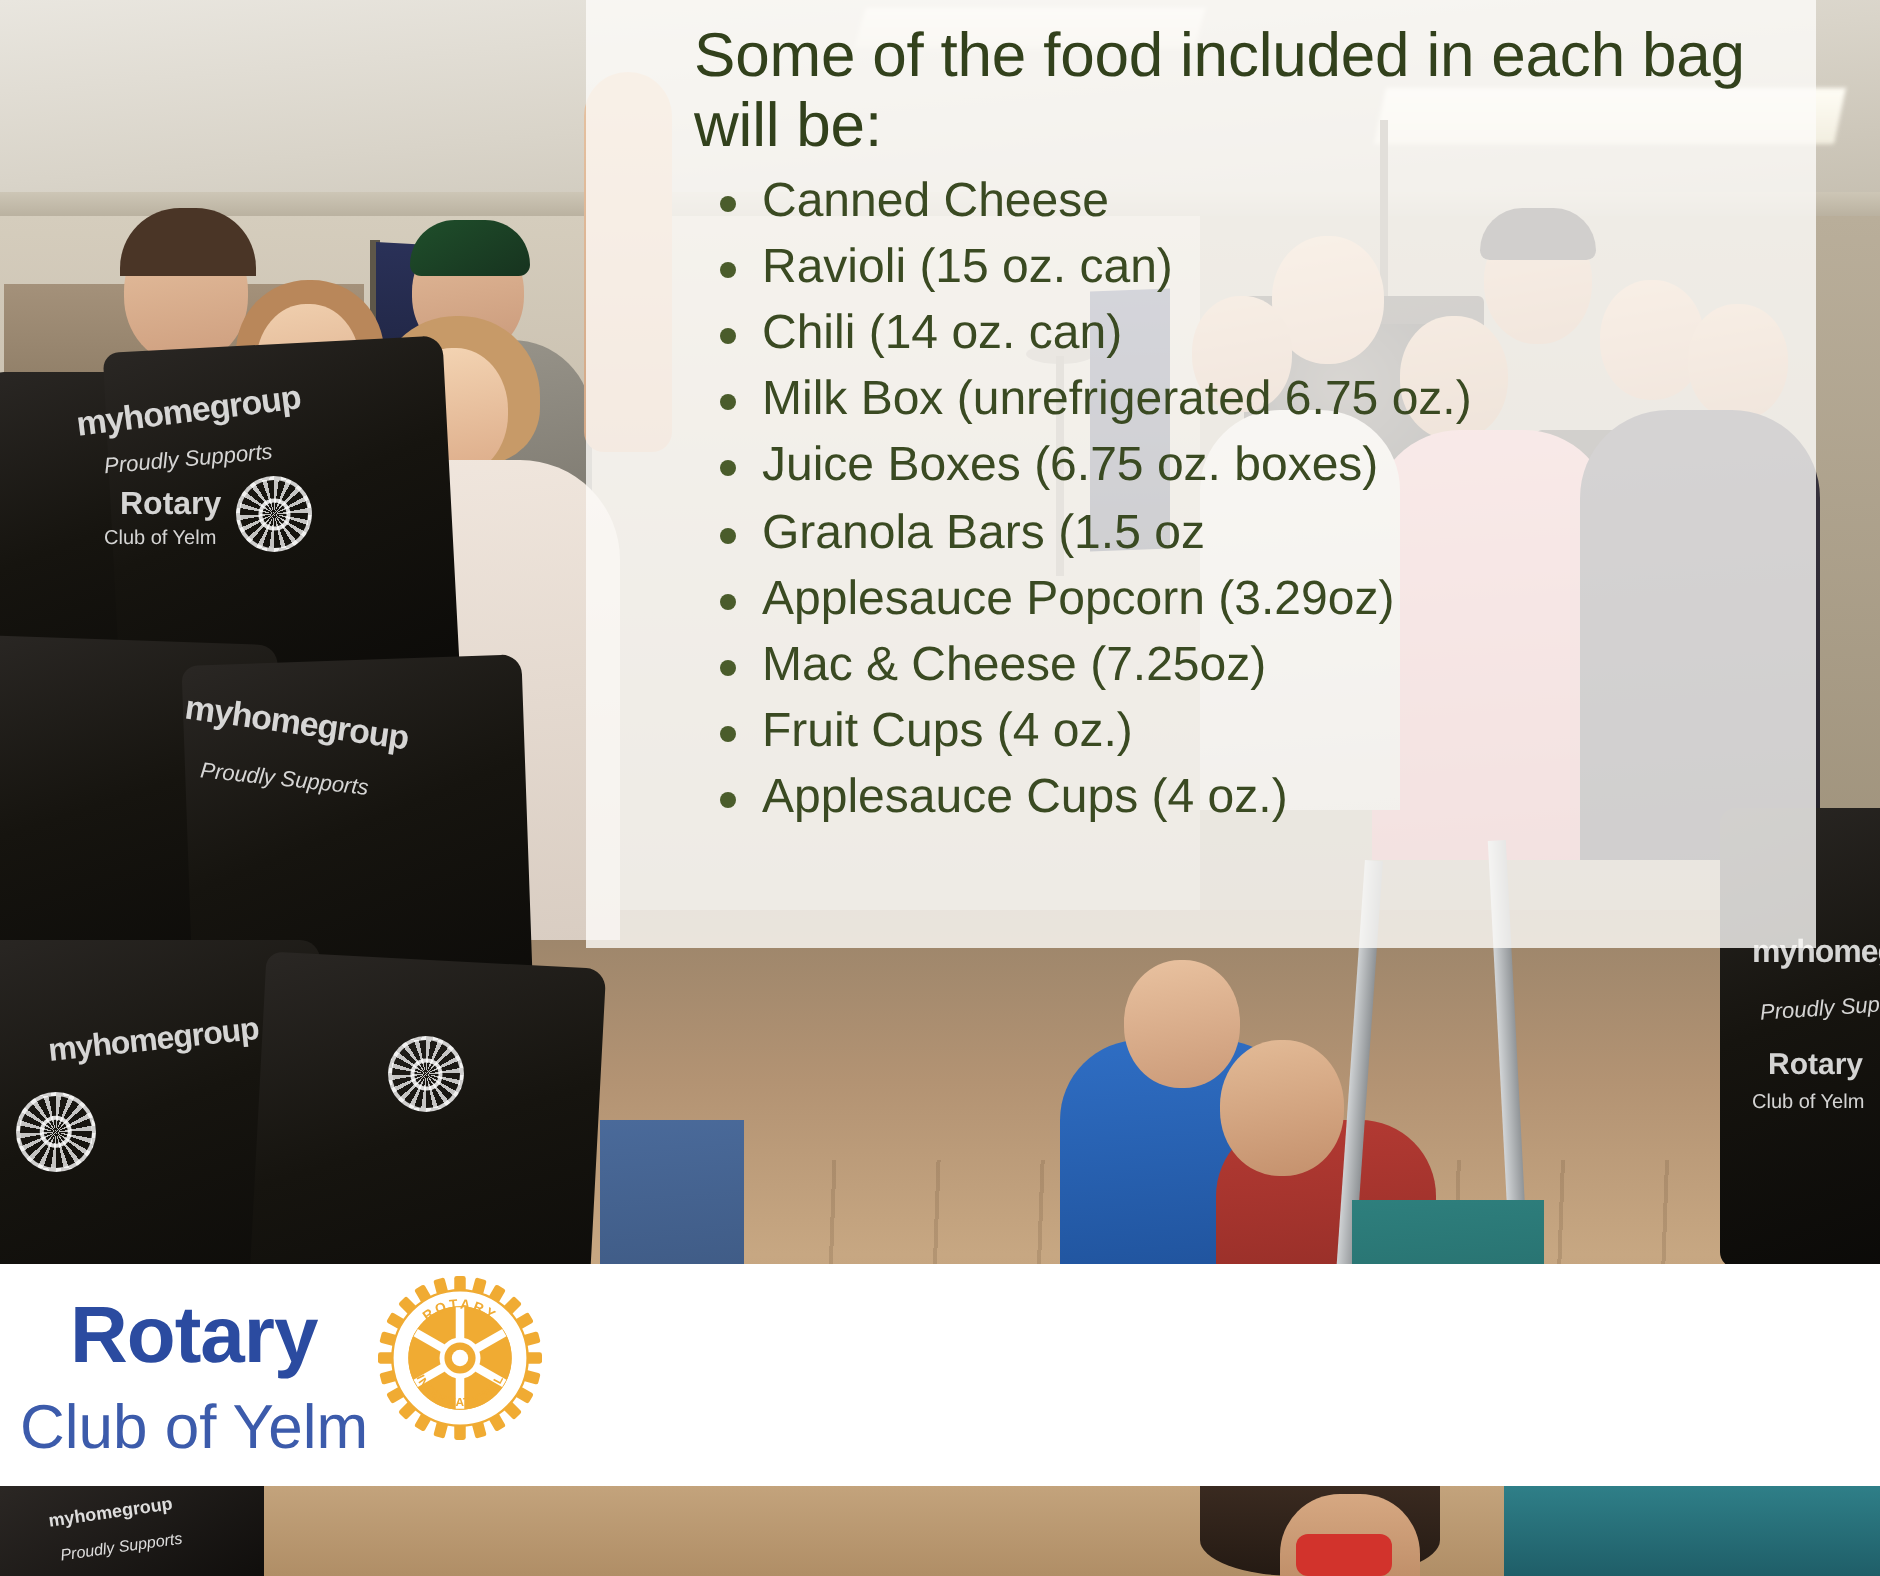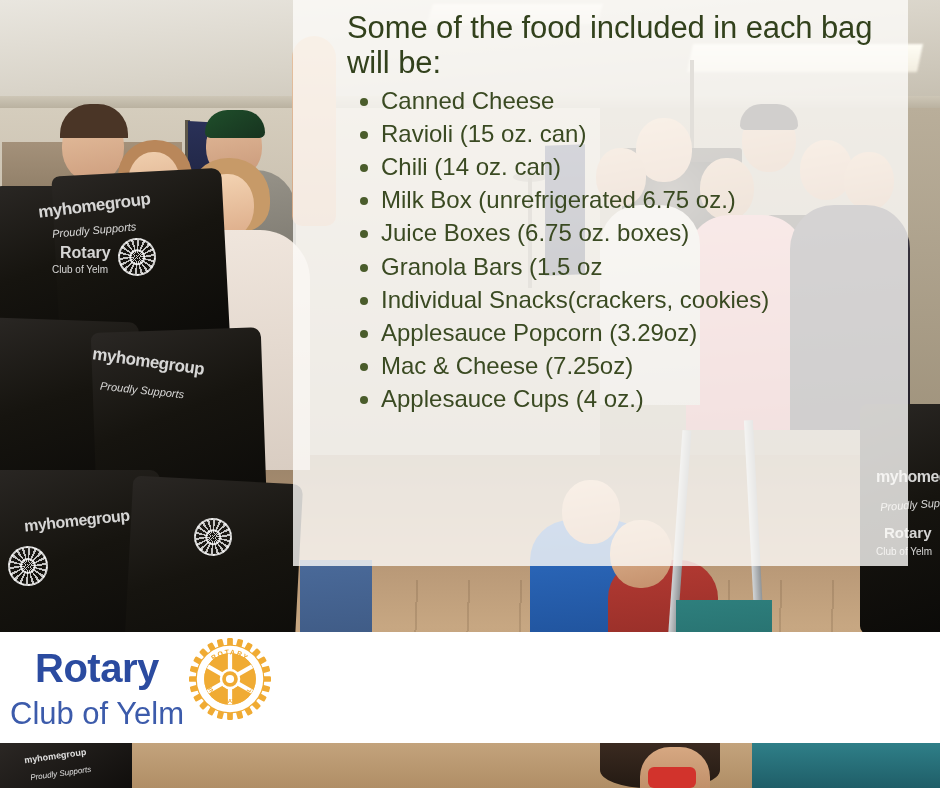--- a/index.html
+++ b/index.html
@@ -157,21 +157,21 @@
     border-radius:50%;
     border:2px solid rgba(255,255,255,0.85);
   }
 
   
   .panel {
     position: absolute;
     left: 293px;
     top: 0;
     width: 615px;
-    height: 566px;
+    height: 474px;
     background: rgba(252,251,249,0.80);
   }
 
   .panel-inner {
     position: absolute;
     left: 0; top: 0; right: 0; bottom: 0;
     padding: 4px 14px 0 54px;
     box-sizing: border-box;
   }
 
@@ -384,23 +384,23 @@
   <div class="panel">
     <div class="panel-inner">
       <h1 class="headline">Some of the food included in each bag will be:</h1>
       <ul class="foodlist">
         <li>Canned Cheese</li>
         <li>Ravioli (15 oz. can)</li>
         <li>Chili (14 oz. can)</li>
         <li>Milk Box (unrefrigerated 6.75 oz.)</li>
         <li>Juice Boxes (6.75 oz. boxes)</li>
         <li>Granola Bars (1.5 oz</li>
-        <li>Individual Snacks(crackers, cookies)</li>
         <li>Applesauce Popcorn (3.29oz)</li>
         <li>Mac &amp; Cheese (7.25oz)</li>
+        <li>Fruit Cups (4 oz.)</li>
         <li>Applesauce Cups (4 oz.)</li>
       </ul>
     </div>
   </div>
 
   <div class="banner">
     <div class="banner-left">
       <div class="rotary-word">Rotary</div>
       <div class="club-word">Club of Yelm</div>
     </div>

